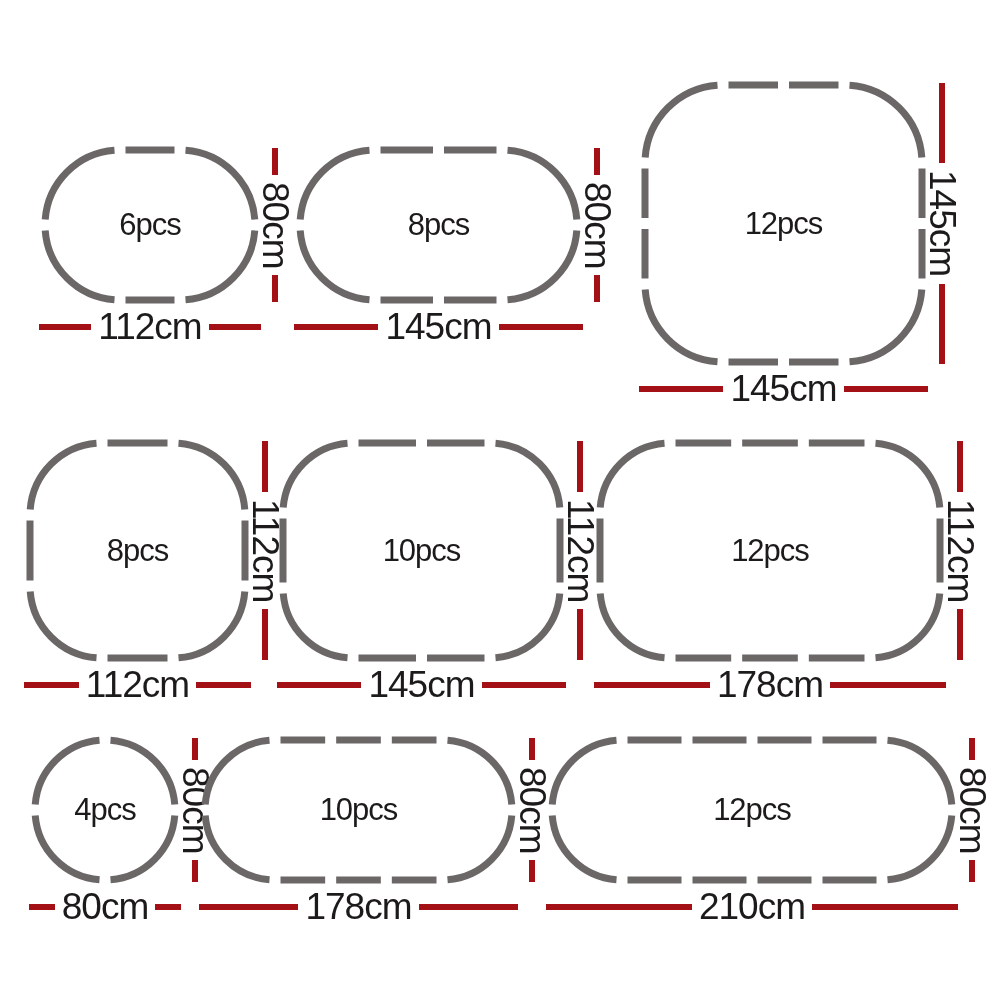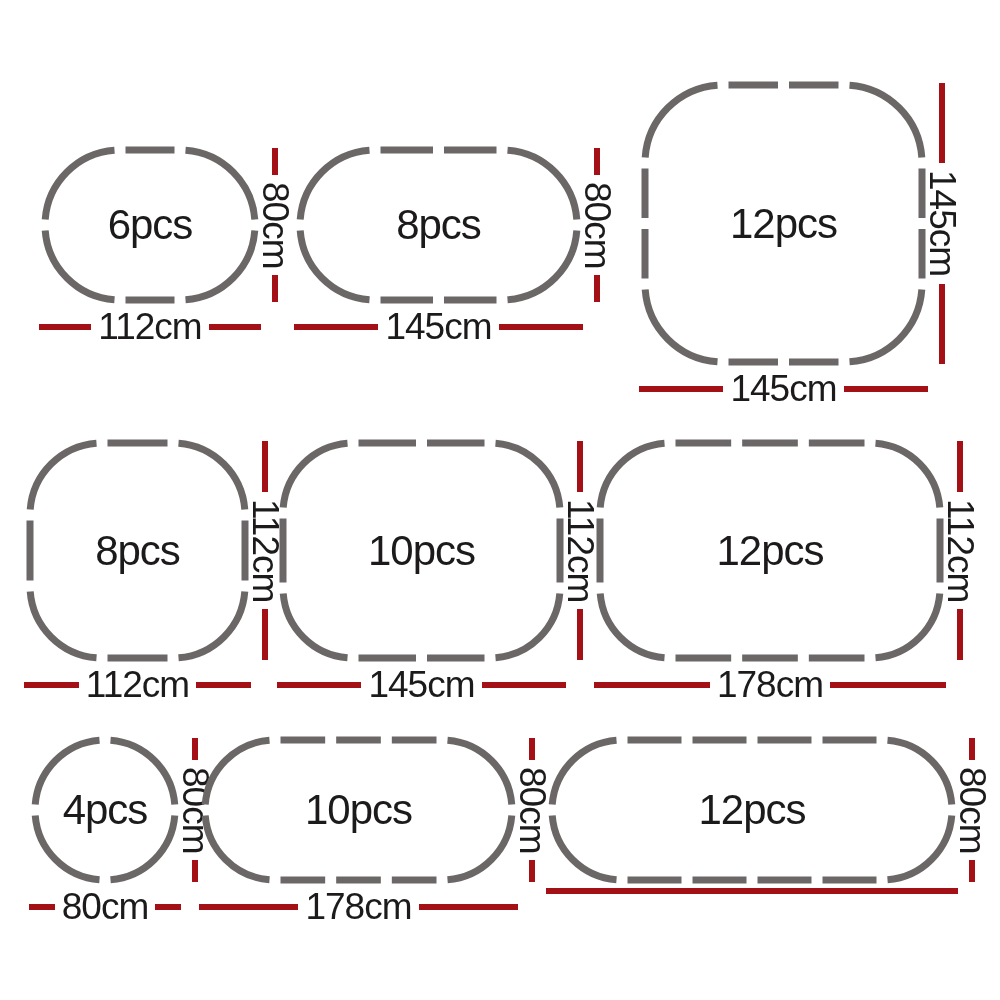--- a/index.html
+++ b/index.html
@@ -4,21 +4,21 @@
 <style>
   html,body{margin:0;padding:0;background:#ffffff;}
   #canvas{
     position:relative;width:1000px;height:1000px;background:#fff;overflow:hidden;
     font-family:"Liberation Sans",sans-serif;color:#1c1a1a;
   }
   .shape-group{position:absolute;}
   svg.track{display:block;margin:-6px;}
   .pcs{
     position:absolute;inset:0;display:flex;align-items:center;justify-content:center;
-    font-size:42px;letter-spacing:-1px;font-weight:400;pointer-events:none;
+    font-size:31px;letter-spacing:-1px;font-weight:400;pointer-events:none;
   }
   .hdim{
     position:absolute;top:100%;left:-6px;right:-6px;margin-top:8px;
     display:flex;align-items:center;
   }
   .hbar{flex:1;height:6px;background:var(--dim,#a31015);}
   .dim-text{
     font-size:37px;letter-spacing:-1px;line-height:1;white-space:nowrap;
     padding:0 7px;
   }
@@ -172,20 +172,21 @@
     </div>
   </div>
 
   <div class="shape-group" style="left:552px;top:740px">
     <svg class="track" width="412" height="152" viewBox="-6 -6 412 152">
         <path d="M0.22 64.51A70 70 0 0 1 64.51 0.22M335.49 0.22A70 70 0 0 1 399.78 64.51M399.78 75.49A70 70 0 0 1 335.49 139.78M64.51 139.78A70 70 0 0 1 0.22 75.49M75.50 0.00L129.50 0.00M140.50 0.00L194.50 0.00M205.50 0.00L259.50 0.00M270.50 0.00L324.50 0.00M75.50 140.00L129.50 140.00M140.50 140.00L194.50 140.00M205.50 140.00L259.50 140.00M270.50 140.00L324.50 140.00" fill="none" stroke="#6b6767" stroke-width="7" stroke-linecap="butt"></path>
       </svg>
     <div class="pcs">12pcs</div>
     <div class="hdim">
       <span class="hbar"></span>
+      <span class="dim-text">210cm</span>
       <span class="hbar"></span>
     </div>
     <div class="vdim">
       <span class="vbar"></span>
       <span class="dim-text vtext">80cm</span>
       <span class="vbar"></span>
     </div>
   </div>
 
 </div>

